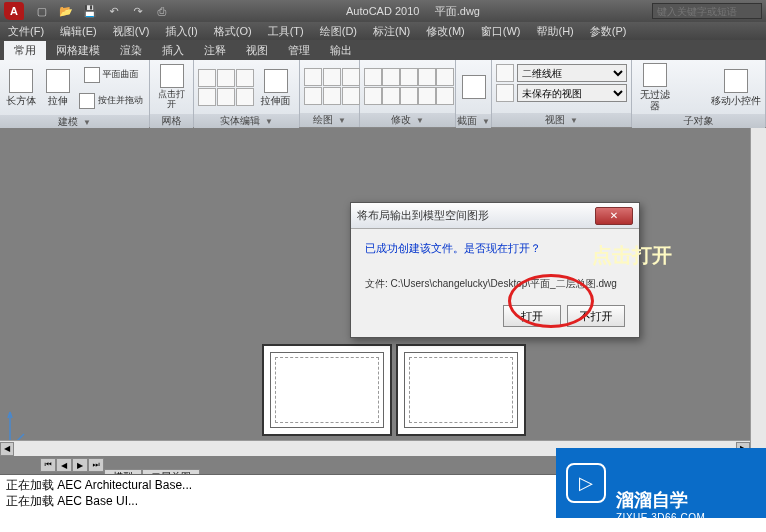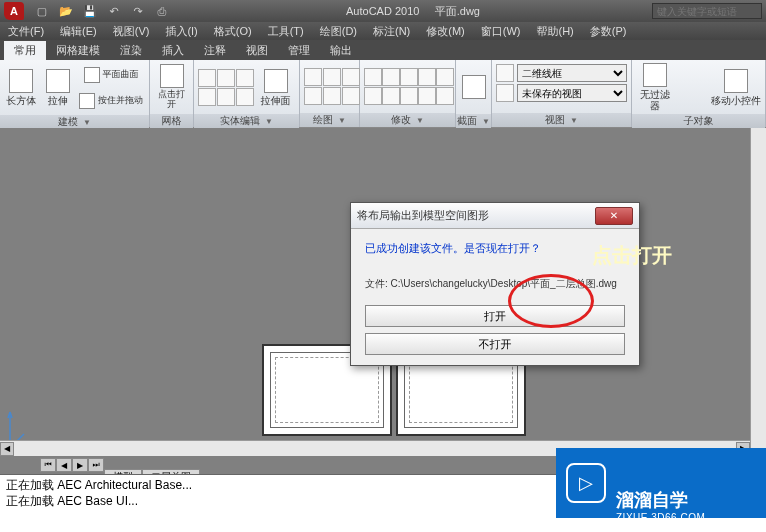--- a/index.html
+++ b/index.html
@@ -52,21 +52,21 @@
 .thumb-inner { position: absolute; inset: 6px; border: 1px solid #666; }
 .thumb-inner::before { content: ""; position: absolute; inset: 4px; border: 1px dashed #999; }
 
 
 .dialog { position: absolute; left: 350px; top: 202px; width: 290px; background: #f0f0f0; border: 1px solid #555; box-shadow: 2px 3px 8px rgba(0,0,0,0.4); }
 .dlg-title { height: 26px; background: linear-gradient(#fdfdfd, #e0e4ea); display: flex; align-items: center; padding: 0 6px; font-size: 11px; color: #333; border-bottom: 1px solid #aaa; }
 .dlg-close { margin-left: auto; width: 38px; height: 18px; background: linear-gradient(#d87070, #b03030); border: 1px solid #803030; border-radius: 2px; color: #fff; font-size: 10px; display: flex; align-items: center; justify-content: center; cursor: pointer; }
 .dlg-body { padding: 12px 14px 10px; font-size: 11px; color: #222; }
 .dlg-msg { color: #0033cc; margin-bottom: 21px; }
 .dlg-path { font-size: 10px; color: #333; margin-bottom: 14px; }
-.dlg-btns { display: flex; justify-content: flex-end; gap: 6px; flex-direction: column; }
+.dlg-btns { display: flex; justify-content: flex-end; gap: 6px; }
 .dlg-btn { min-width: 58px; height: 22px; background: linear-gradient(#fdfdfd, #e2e2e2); border: 1px solid #888; font-size: 11px; cursor: pointer; display: flex; align-items: center; justify-content: center; }
 
 
 .anno-circle { position: absolute; left: 508px; top: 274px; width: 86px; height: 54px; border: 3px solid #e02020; border-radius: 50%; pointer-events: none; }
 .anno-text { position: absolute; left: 592px; top: 242px; color: #fef9c3; font-size: 20px; font-weight: bold; pointer-events: none; }
 
 
 .cmdline { position: absolute; left: 0; right: 0; bottom: 0; height: 58px; background: #fff; border-top: 1px solid #666; padding: 3px 6px; font-family: SimSun, monospace; font-size: 12px; color: #000; overflow: hidden; }
 .cmdline div { line-height: 1.3; white-space: nowrap; }
 

